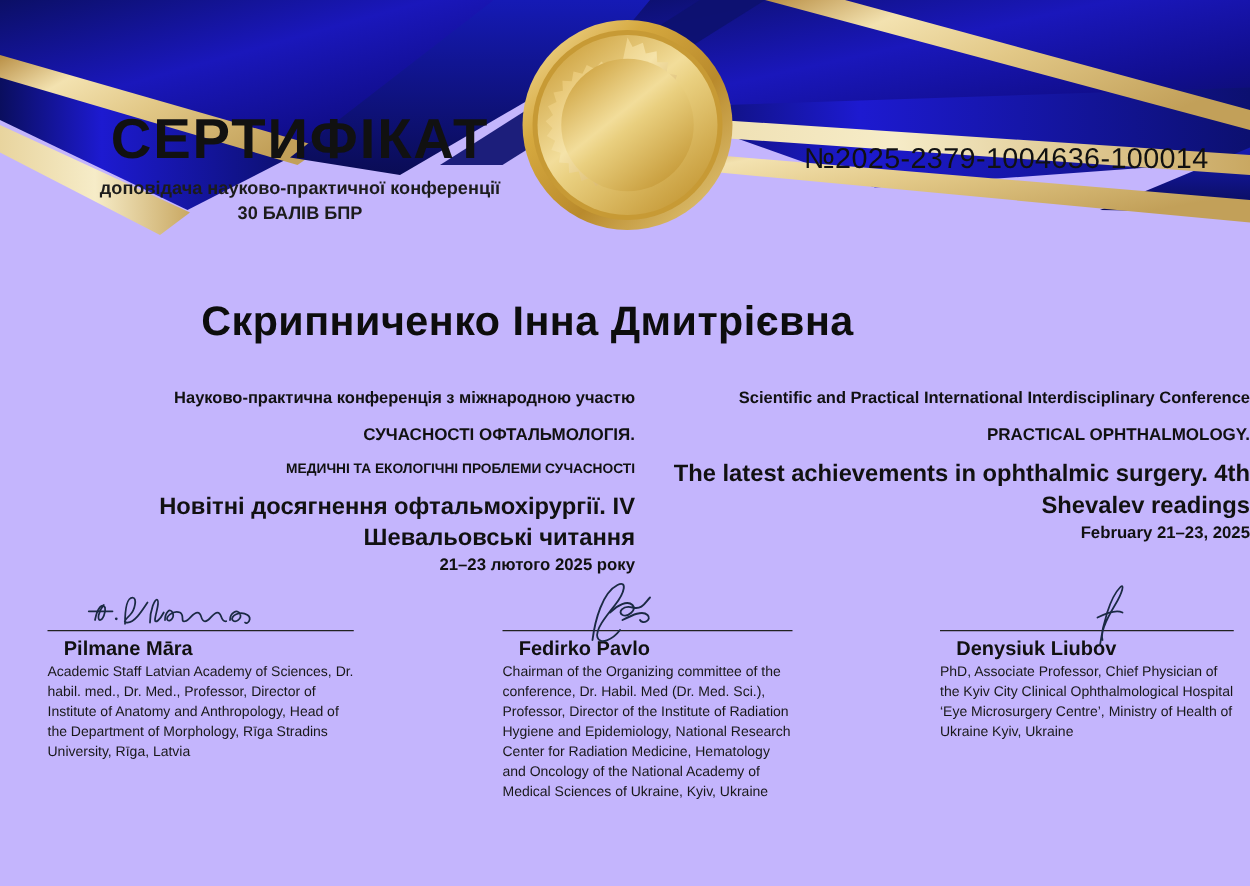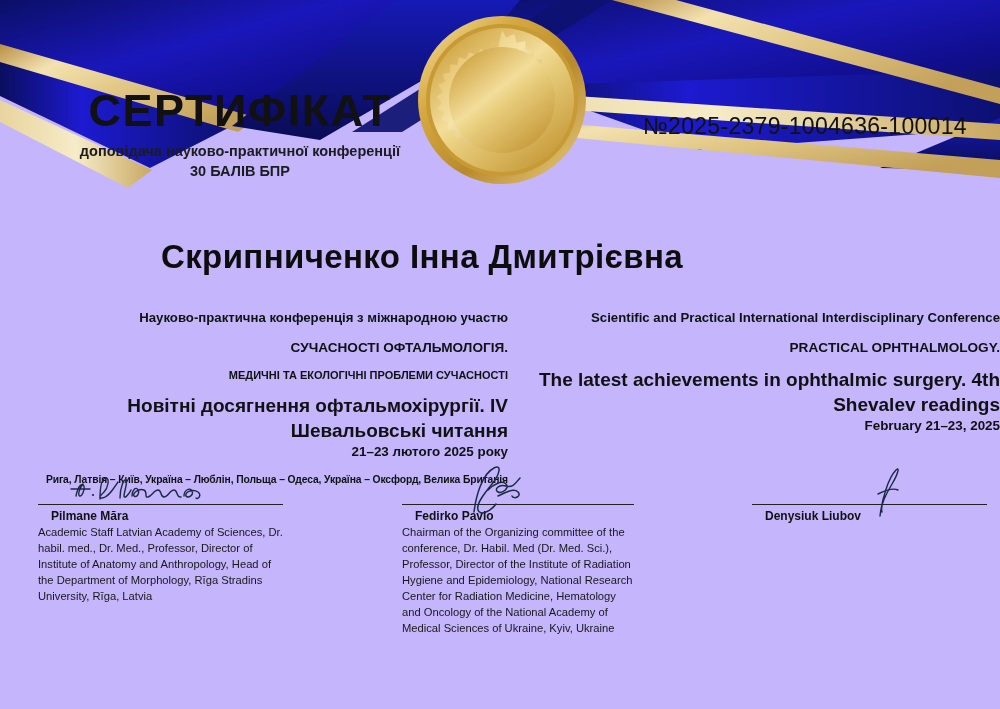--- a/index.html
+++ b/index.html
@@ -119,21 +119,21 @@
   .sig-mark {
     height: 36px;
     position: relative;
   }
   .sig-mark svg { position: absolute; bottom: -2px; }
   .sig-rule {
     border-top: 1.2px solid #222;
     margin-bottom: 3px;
   }
   .sig-name {
-    font-size: 12px;
+    font-size: 16px;
     font-weight: bold;
     color: #111;
     line-height: 1.45;
     padding-left: 13px;
   }
   .sig-desc {
     font-size: 11.2px;
     color: #181818;
     line-height: 1.42;
   }
@@ -263,21 +263,20 @@
     <div class="cert-number">№2025-2379-1004636-100014</div>
 
     <div class="recipient">Скрипниченко Інна Дмитрієвна</div>
 
     <div class="conf-col left">
       <div class="conf-line conf-l1">Науково-практична конференція з міжнародною участю</div>
       <div class="conf-line conf-l2">СУЧАСНОСТІ ОФТАЛЬМОЛОГІЯ.</div>
       <div class="conf-line conf-l3">МЕДИЧНІ ТА ЕКОЛОГІЧНІ ПРОБЛЕМИ СУЧАСНОСТІ</div>
       <div class="conf-line conf-l4">Новітні досягнення офтальмохірургії. IV Шевальовські читання</div>
       <div class="conf-line conf-l5">21–23 лютого 2025 року</div>
-      <div class="conf-line conf-l6">Рига, Латвія – Київ, Україна – Люблін, Польща – Одеса, Україна – Оксфорд, Велика Британія</div>
     </div>
 
     <div class="conf-col right">
       <div class="conf-line conf-l1">Scientific and Practical International Interdisciplinary Conference</div>
       <div class="conf-line conf-l2">PRACTICAL OPHTHALMOLOGY.</div>
       <div class="conf-line conf-l4">The latest achievements in ophthalmic surgery. 4th Shevalev readings</div>
       <div class="conf-line conf-l5">February 21–23, 2025</div>
     </div>
 
     <div class="sig s1">
@@ -318,20 +317,21 @@
       <div class="sig-mark">
         <svg width="180" height="56" viewBox="0 0 180 56" style="bottom:-16px" xmlns="http://www.w3.org/2000/svg">
           <g fill="none" stroke="#1b2a44" stroke-width="1.4" stroke-linecap="round">
             <path d="M128 52 C130 36, 136 14, 144 6 C148 2, 146 10, 140 20 C134 30, 128 42, 130 48"></path>
             <path d="M126 30 C134 26, 142 24, 146 26"></path>
           </g>
         </svg>
       </div>
       <div class="sig-rule"></div>
       <div class="sig-name">Denysiuk Liubov</div>
+      <div class="sig-desc">PhD, Associate Professor, Chief Physician of the Kyiv City Clinical Ophthalmological Hospital ‘Eye Microsurgery Centre’, Ministry of Health of Ukraine Kyiv, Ukraine</div>
     </div>
 
     <div class="footer">
 
       
       
 
       
       
 

